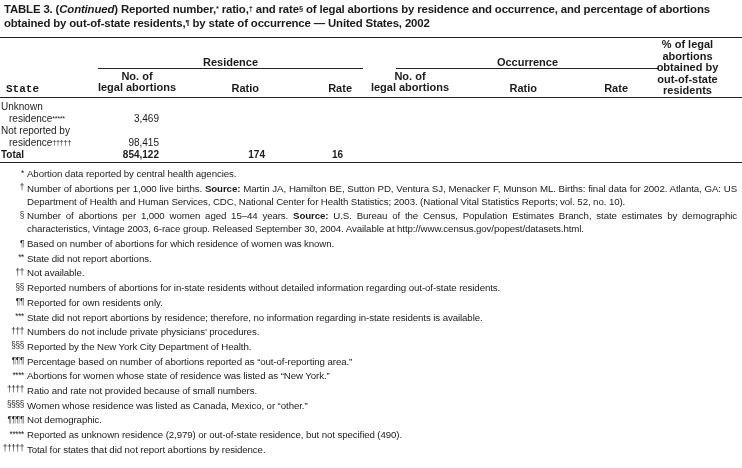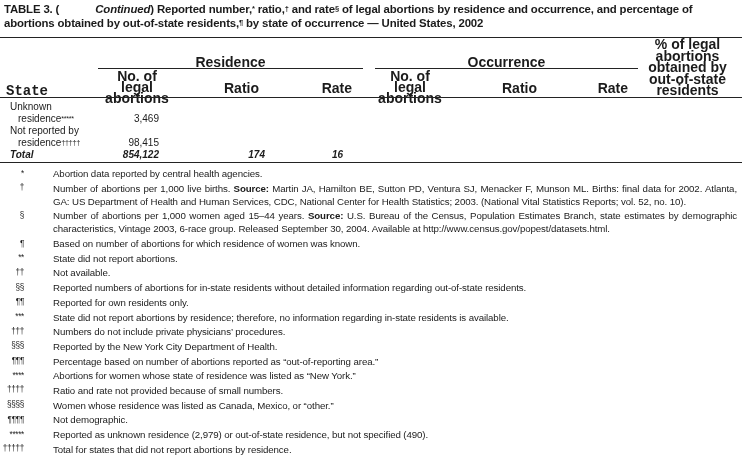--- a/index.html
+++ b/index.html
@@ -10,58 +10,58 @@
     color:#1b1b1b;
     font-family:"Liberation Sans", sans-serif;
     overflow:hidden;
   }
   
   .title{
     position:absolute;left:4px;top:3px;width:736px;
     font-size:11.4px;font-weight:bold;line-height:13.8px;
     letter-spacing:-0.15px;
   }
-  .ti{font-style:italic;padding-left:36px;}
+  .ti{font-style:italic;}
   .tsup{font-size:7.5px;vertical-align:top;position:relative;top:-1px;}
   
   .rule{position:absolute;left:0;width:742px;border-top:1.4px solid #232323;height:0;}
   .rule-title{top:37px;}
   .rule-header{top:97px;}
   .rule-bottom{top:162px;}
   
-  .hdr{position:absolute;font-size:14px;font-weight:bold;color:#1b1b1b;}
+  .hdr{position:absolute;font-size:11px;font-weight:bold;color:#1b1b1b;}
   .grp{top:57px;height:11px;text-align:center;border-bottom:1px solid #232323;line-height:11px;}
   .grp-res{left:98px;width:265px;}
-  .grp-occ{left:375px;width:263px;}
+  .grp-occ{left:396px;width:263px;}
   .two-line{top:71px;text-align:center;line-height:11px;}
   .hdr-no-res{left:95px;width:84px;}
   .hdr-no-occ{left:369px;width:82px;}
   .one-line{top:83px;text-align:right;line-height:11px;}
   .hdr-state{left:6px;top:83px;text-align:left;font-family:Liberation Mono, monospace;}
   .hdr-ratio-res{left:199px;width:60px;}
   .hdr-rate-res{left:292px;width:60px;}
   .hdr-ratio-occ{left:477px;width:60px;}
   .hdr-rate-occ{left:568px;width:60px;}
   .hdr-pct{left:645px;top:39px;width:85px;text-align:center;line-height:11.5px;}
   
   .tbody{position:absolute;left:0;top:101px;width:742px;font-size:10px;line-height:12px;}
   .trow{position:relative;}
-  .trow.bold{font-weight:bold;font-style:italic;}
-  .state{padding-left:10px;}
+  .trow.bold{font-weight:bold;}
+  .state{padding-left:1px;}
   .state .line2{padding-left:8px;}
   .state sup{font-size:7.2px;vertical-align:top;position:relative;top:-0.5px;letter-spacing:-0.3px;}
   .cell{position:absolute;bottom:0;text-align:right;}
   .cell-res-no{left:99px;width:60px;}
   .cell-res-ratio{left:205px;width:60px;}
   .cell-res-rate{left:283px;width:60px;}
   
   .footnotes{position:absolute;left:0;top:167px;width:742px;font-size:9.7px;line-height:13px;letter-spacing:-0.1px;}
   .fn{display:flex;margin-bottom:1.7px;}
   .fn-marker{flex:none;width:24px;text-align:right;padding-right:3px;font-size:8.2px;line-height:12px;position:relative;top:0.5px;letter-spacing:-0.3px;}
-  .fn-text{flex:1;padding-right:5px;text-align:justify;margin-left:26px;}
+  .fn-text{flex:1;padding-right:5px;text-align:justify;}
   .b{font-weight:bold;}
 </style>
 </head>
 <body>
 
 <div class="page">
 
   <div class="title"><span>TABLE 3. (</span><span class="ti">Continued</span><span>) Reported number,</span><span class="tsup">*</span><span> ratio,</span><span class="tsup">†</span><span> and rate</span><span class="tsup">§</span><span> of legal abortions by residence and occurrence, and percentage of abortions obtained by out-of-state residents,</span><span class="tsup">¶</span><span> by state of occurrence — United States, 2002</span></div>
   <div class="rule rule-title"></div>
 

